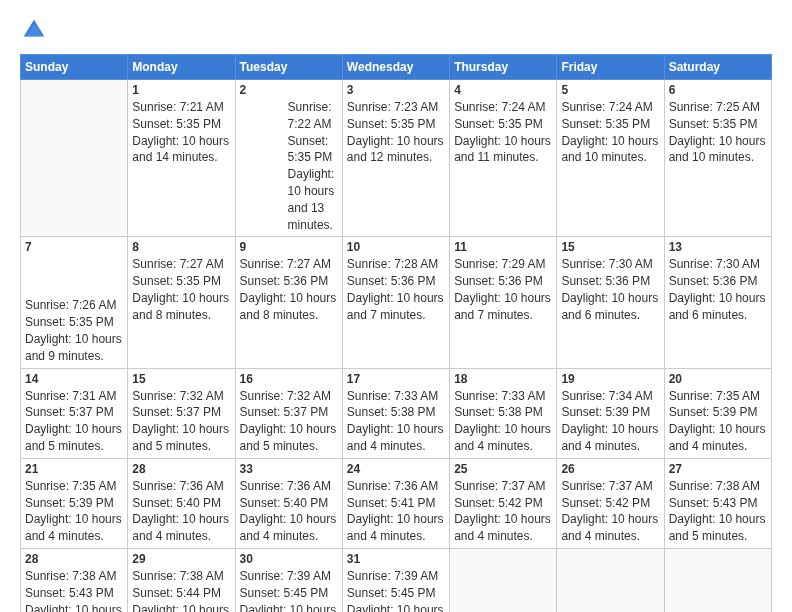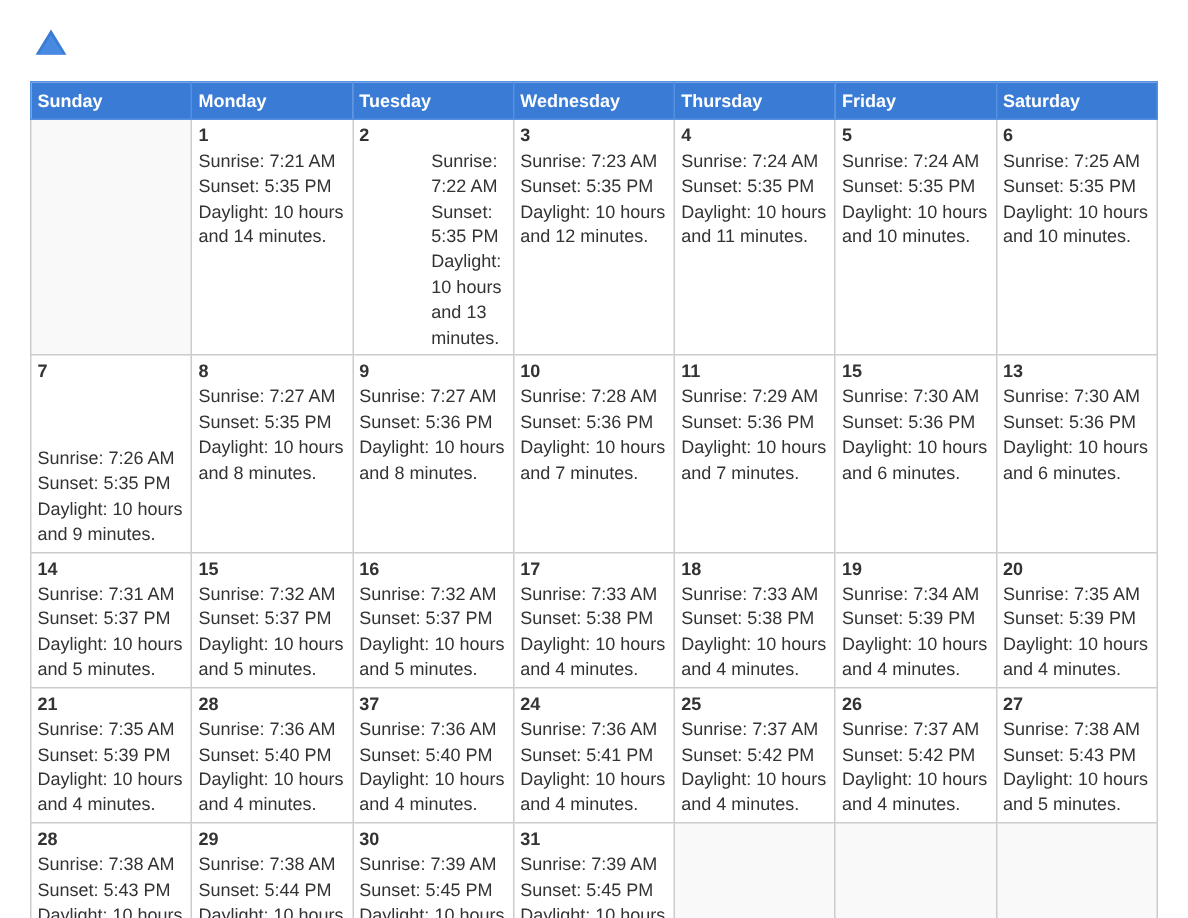--- a/index.html
+++ b/index.html
@@ -283,21 +283,21 @@
 and 4 minutes.</div>
           </td>
           <td>
             <div class="day-number">28</div>
             <div class="day-info" style="white-space: pre-line;">Sunrise: 7:36 AM
 Sunset: 5:40 PM
 Daylight: 10 hours
 and 4 minutes.</div>
           </td>
           <td>
-            <div class="day-number">37</div>
+            <div class="day-number">33</div>
             <div class="day-info" style="white-space: pre-line;">Sunrise: 7:36 AM
 Sunset: 5:40 PM
 Daylight: 10 hours
 and 4 minutes.</div>
           </td>
           <td>
             <div class="day-number">24</div>
             <div class="day-info" style="white-space: pre-line;">Sunrise: 7:36 AM
 Sunset: 5:41 PM
 Daylight: 10 hours

